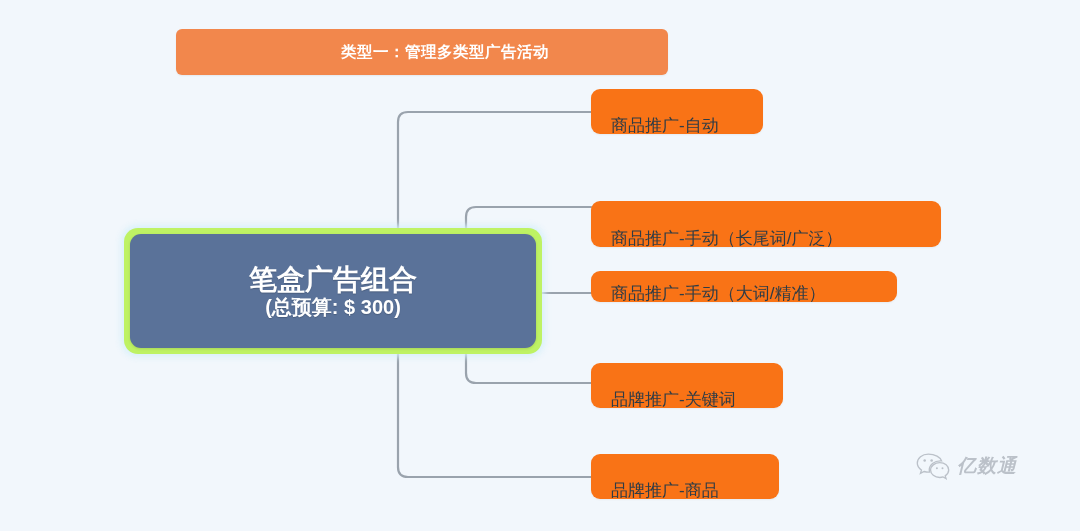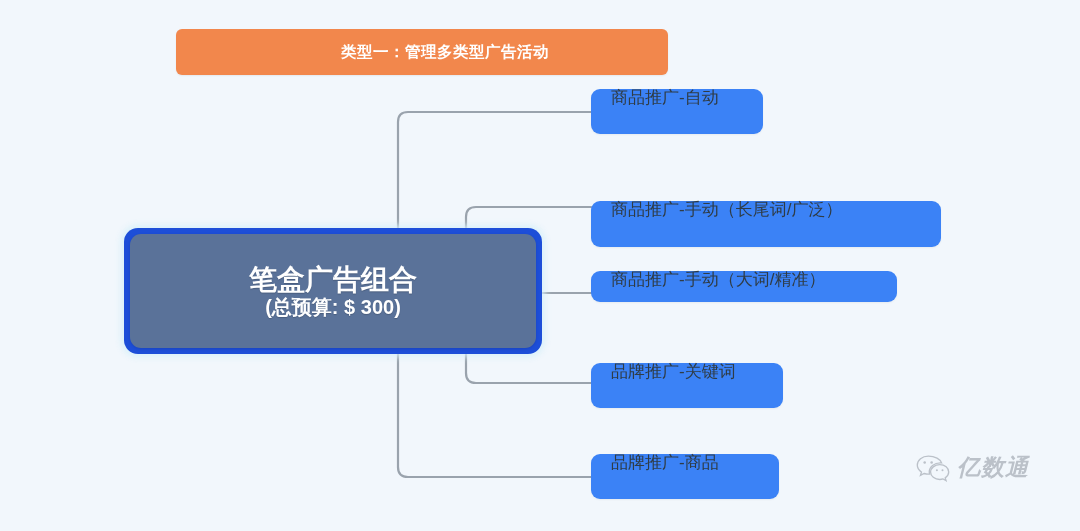--- a/index.html
+++ b/index.html
@@ -66,21 +66,21 @@
   }
 
   
   .root-outer {
     position: absolute;
     left: 124px;
     top: 228px;
     width: 418px;
     height: 126px;
     border-radius: 14px;
-    background: #1d4ed8;
+    background: #bef264;
     box-shadow: 0 0 6px 3px rgba(214,240,250,0.9);
     z-index: 2;
   }
   .root-node {
     position: absolute;
     left: 6px;
     top: 6px;
     width: 406px;
     height: 114px;
     border-radius: 11px;
@@ -104,24 +104,24 @@
     font-size: 20px;
     font-weight: bold;
     line-height: 1.18;
     text-shadow: 0 1px 1px rgba(0,0,0,0.18);
     white-space: nowrap;
   }
 
   
   .leaf {
     position: absolute;
-    background: #3b82f6;
+    background: #f97316;
     border-radius: 9px;
     display: flex;
-    align-items: flex-start;
+    align-items: flex-end;
     z-index: 3;
     box-shadow: 0 1px 2px rgba(0,0,0,0.05);
   }
   .leaf-text {
     color: #2f3c46;
     font-size: 17px;
     padding-left: 20px;
     padding-right: 20px;
     white-space: nowrap;
     line-height: 1;
@@ -138,21 +138,21 @@
     z-index: 4;
     opacity: 0.55;
   }
   .wechat-icon {
     width: 34px;
     height: 28px;
     display: block;
   }
   .watermark-text {
     color: #8f96a0;
-    font-size: 23px;
+    font-size: 19px;
     font-style: italic;
     font-weight: bold;
     letter-spacing: 1px;
     white-space: nowrap;
   }
 </style>
 </head>
 <body>
 
 <div id="canvas">

